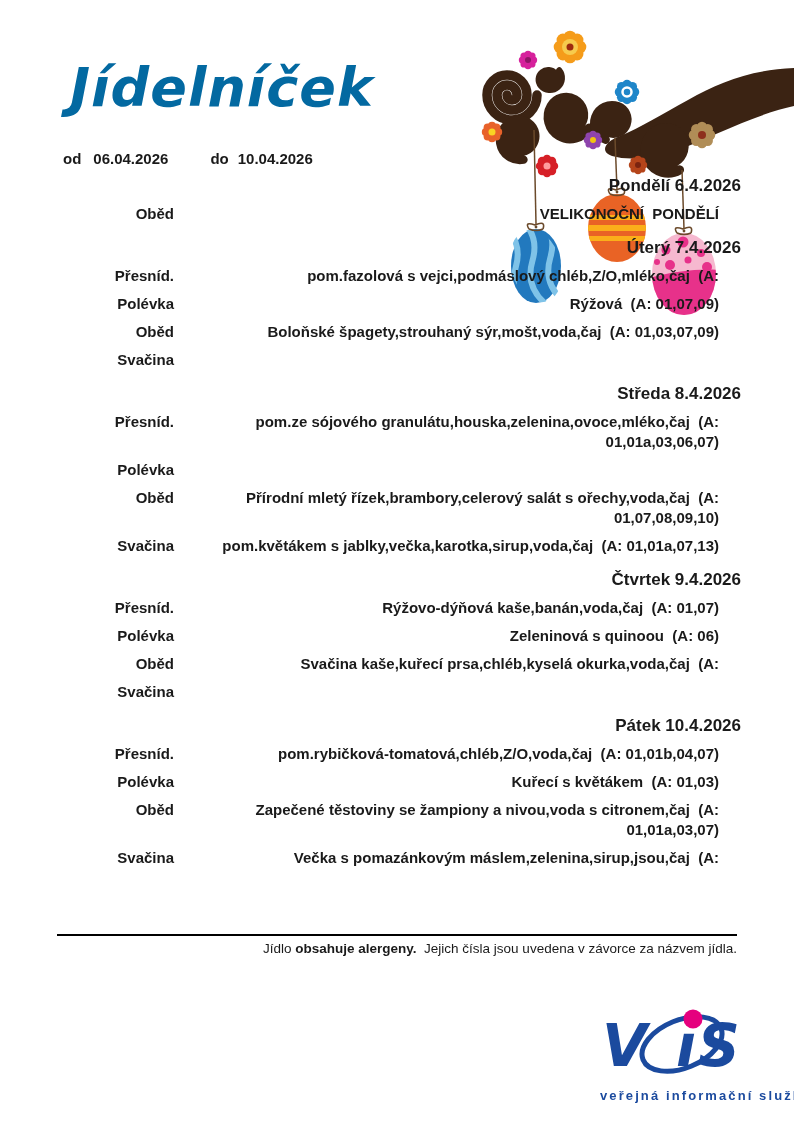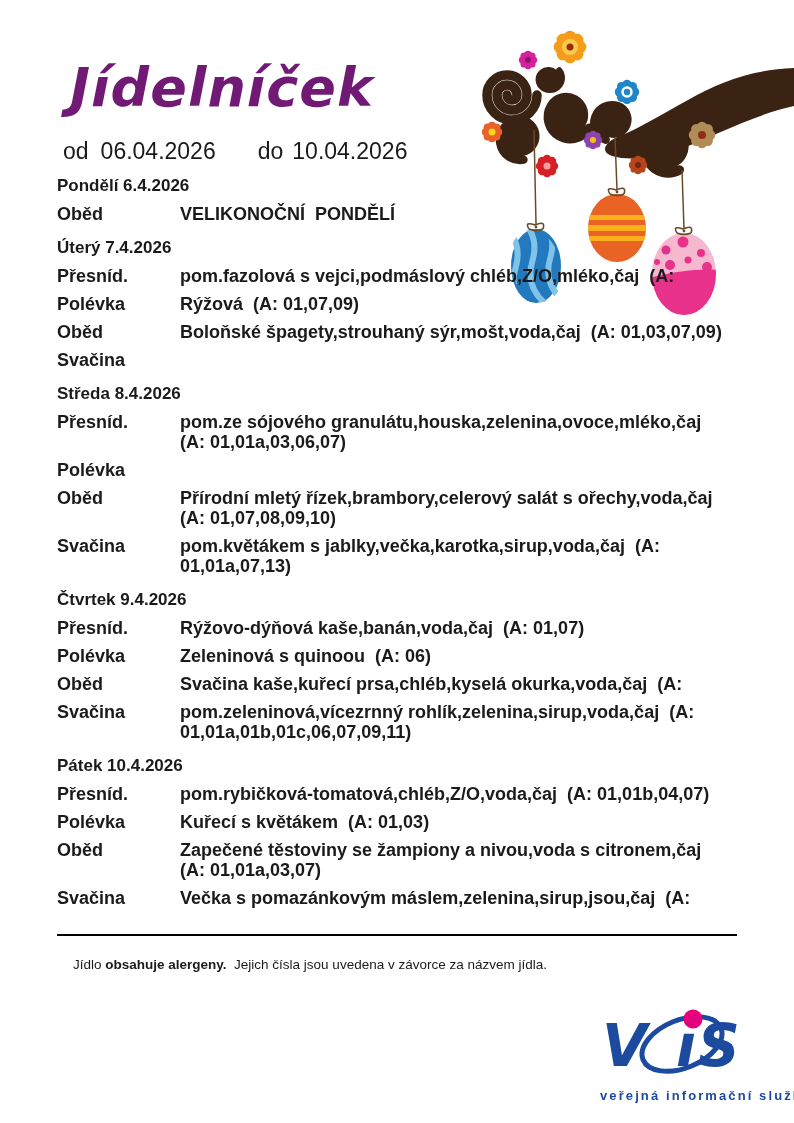--- a/index.html
+++ b/index.html
@@ -6,39 +6,39 @@
   body{width:794px;height:1123px;position:relative;background:#ffffff;overflow:hidden;
        font-family:"Liberation Sans","DejaVu Sans",sans-serif;color:#1a1a1a;}
   .page{position:absolute;inset:0;}
 
   
   .decoration{position:absolute;left:454px;top:10px;z-index:1;}
 
   
   .title{position:absolute;left:70px;top:58px;margin:0;z-index:2;
          font-family:"DejaVu Sans",sans-serif;font-style:italic;font-weight:bold;
-         font-size:54px;line-height:60px;color:#701a75;letter-spacing:1px;}
-  .daterange{position:absolute;left:63px;top:140px;z-index:2;
-             font-size:23px;font-weight:normal;line-height:22px;}
+         font-size:54px;line-height:60px;color:#0369a1;letter-spacing:1px;}
+  .daterange{position:absolute;left:63px;top:148px;z-index:2;
+             font-size:15px;font-weight:bold;line-height:22px;}
   .daterange .dr-from-label{margin-right:12px;}
   .daterange .dr-from-date{margin-right:42px;}
   .daterange .dr-to-label{margin-right:9px;}
 
   
-  .menu{position:absolute;left:57px;top:176px;width:690px;z-index:2;}
+  .menu{position:absolute;left:51px;top:176px;width:690px;z-index:2;text-align:right;}
   .day{margin:0 0 14px 0;}
   .day-title{margin:0 0 8px 0;font-size:17px;line-height:20px;font-weight:bold;}
-  .row{display:flex;margin:0 0 8px 0;font-size:18px;line-height:20px;font-weight:bold;}
+  .row{display:flex;margin:0 0 8px 0;font-size:15px;line-height:20px;font-weight:bold;}
   .meal-label{width:123px;flex:0 0 123px;}
   .meal-value{width:545px;flex:0 0 545px;white-space:pre-wrap;}
 
   
   .footer-rule{position:absolute;left:57px;top:934px;width:680px;border-top:2px solid #000;z-index:2;}
-  .footer{position:absolute;left:57px;top:940px;width:680px;margin:16px;z-index:2;
-          font-size:13.5px;line-height:18px;white-space:pre-wrap;}
+  .footer{position:absolute;left:57px;top:940px;width:680px;margin:0;z-index:2;
+          font-size:13.5px;line-height:18px;white-space:pre-wrap;text-align:right;}
 
   
   .logo{position:absolute;left:600px;top:1008px;width:170px;z-index:2;text-align:left;}
   .logo-letter{font-family:"DejaVu Sans",sans-serif;font-style:italic;font-weight:bold;
                font-size:58px;fill:#1b4a9e;}
   .logo-tagline{margin-top:10px;font-size:13px;font-weight:bold;letter-spacing:2.1px;
                 color:#1b4a9e;white-space:nowrap;}
 </style>
 </head>
 <body>
@@ -220,21 +220,20 @@
           <div class="row">
       <span class="meal-label">Polévka</span>
       <span class="meal-value">Zeleninová s quinoou  (A: 06)</span>
     </div>
           <div class="row">
       <span class="meal-label">Oběd</span>
       <span class="meal-value">Svačina kaše,kuřecí prsa,chléb,kyselá okurka,voda,čaj  (A:</span>
     </div>
           <div class="row">
       <span class="meal-label">Svačina</span>
-      <span class="meal-value">pom.zeleninová,vícezrnný rohlík,zelenina,sirup,voda,čaj  (A: 01,01a,01b,01c,06,07,09,11)</span>
     </div>
         </div>
 </section>
       <section class="day">
   <h2 class="day-title">Pátek 10.4.2026</h2>
   <div class="rows">
 
   <div class="row">
       <span class="meal-label">Přesníd.</span>
       <span class="meal-value">pom.rybičková-tomatová,chléb,Z/O,voda,čaj  (A: 01,01b,04,07)</span>

